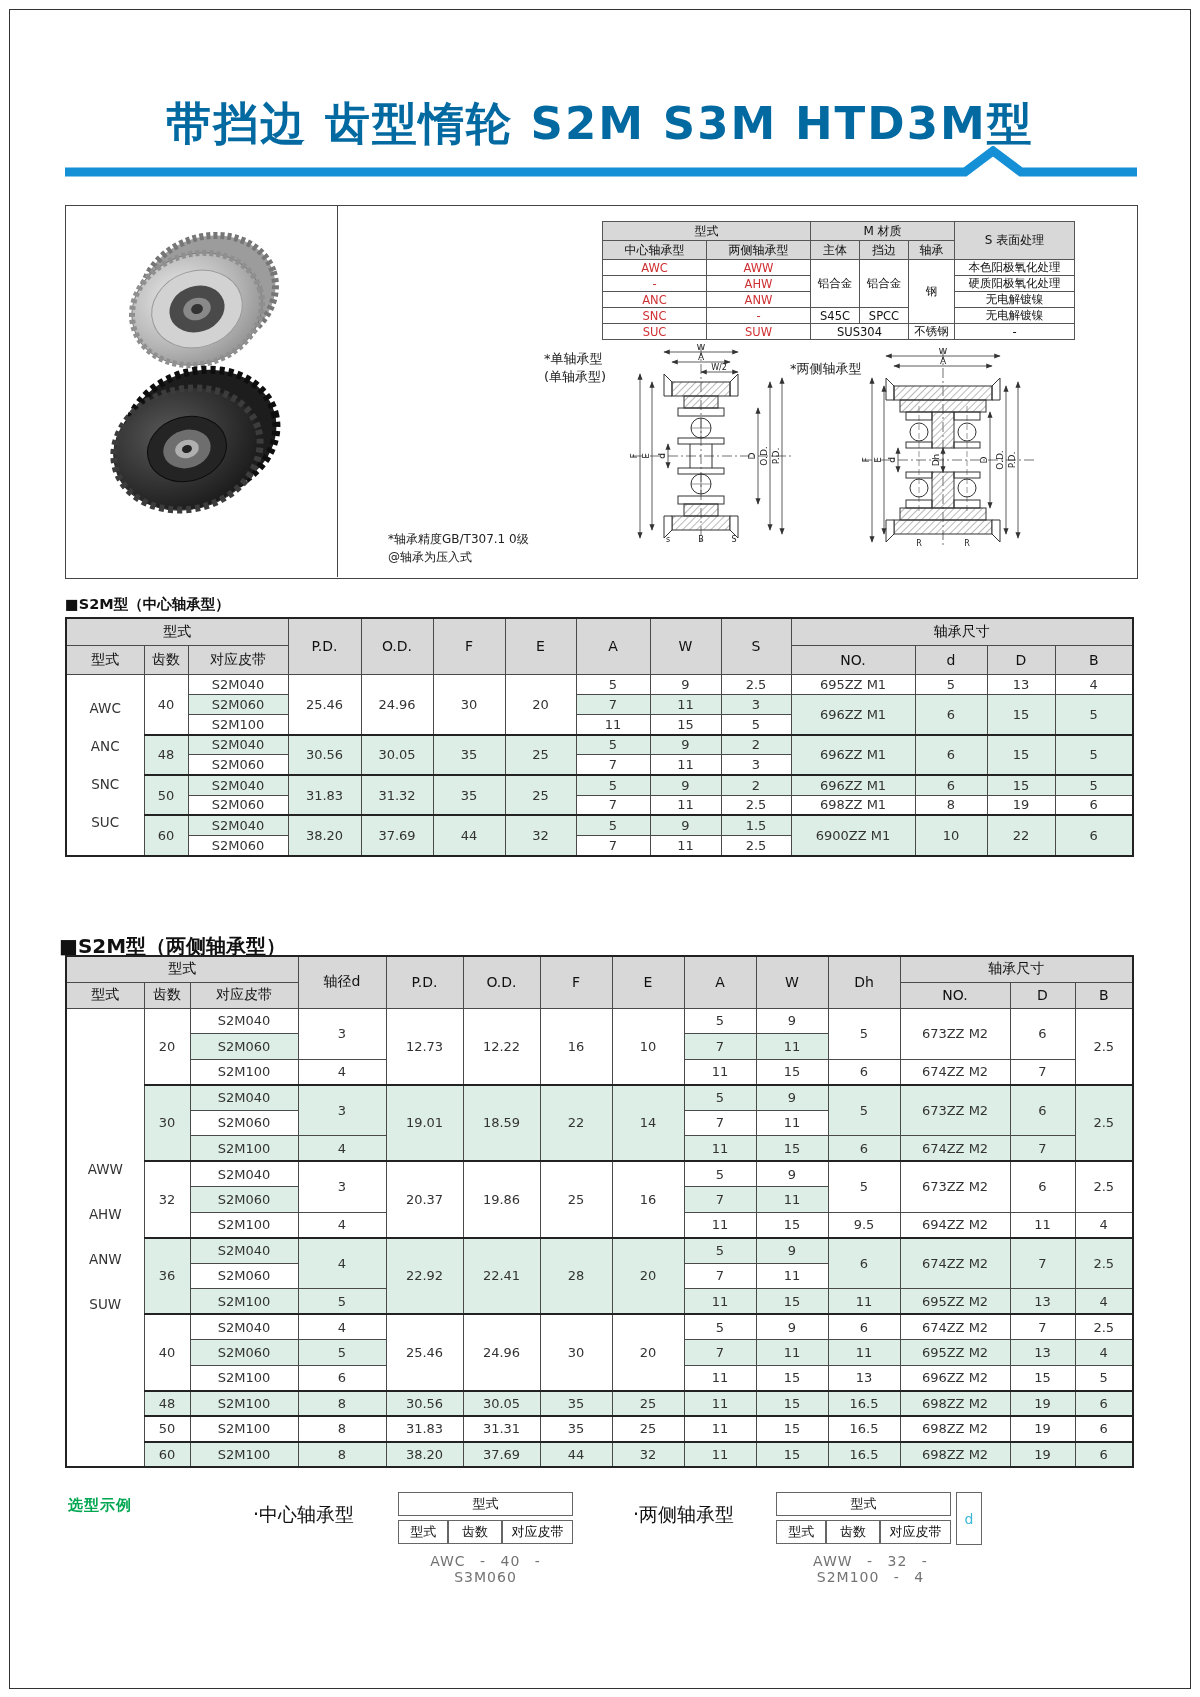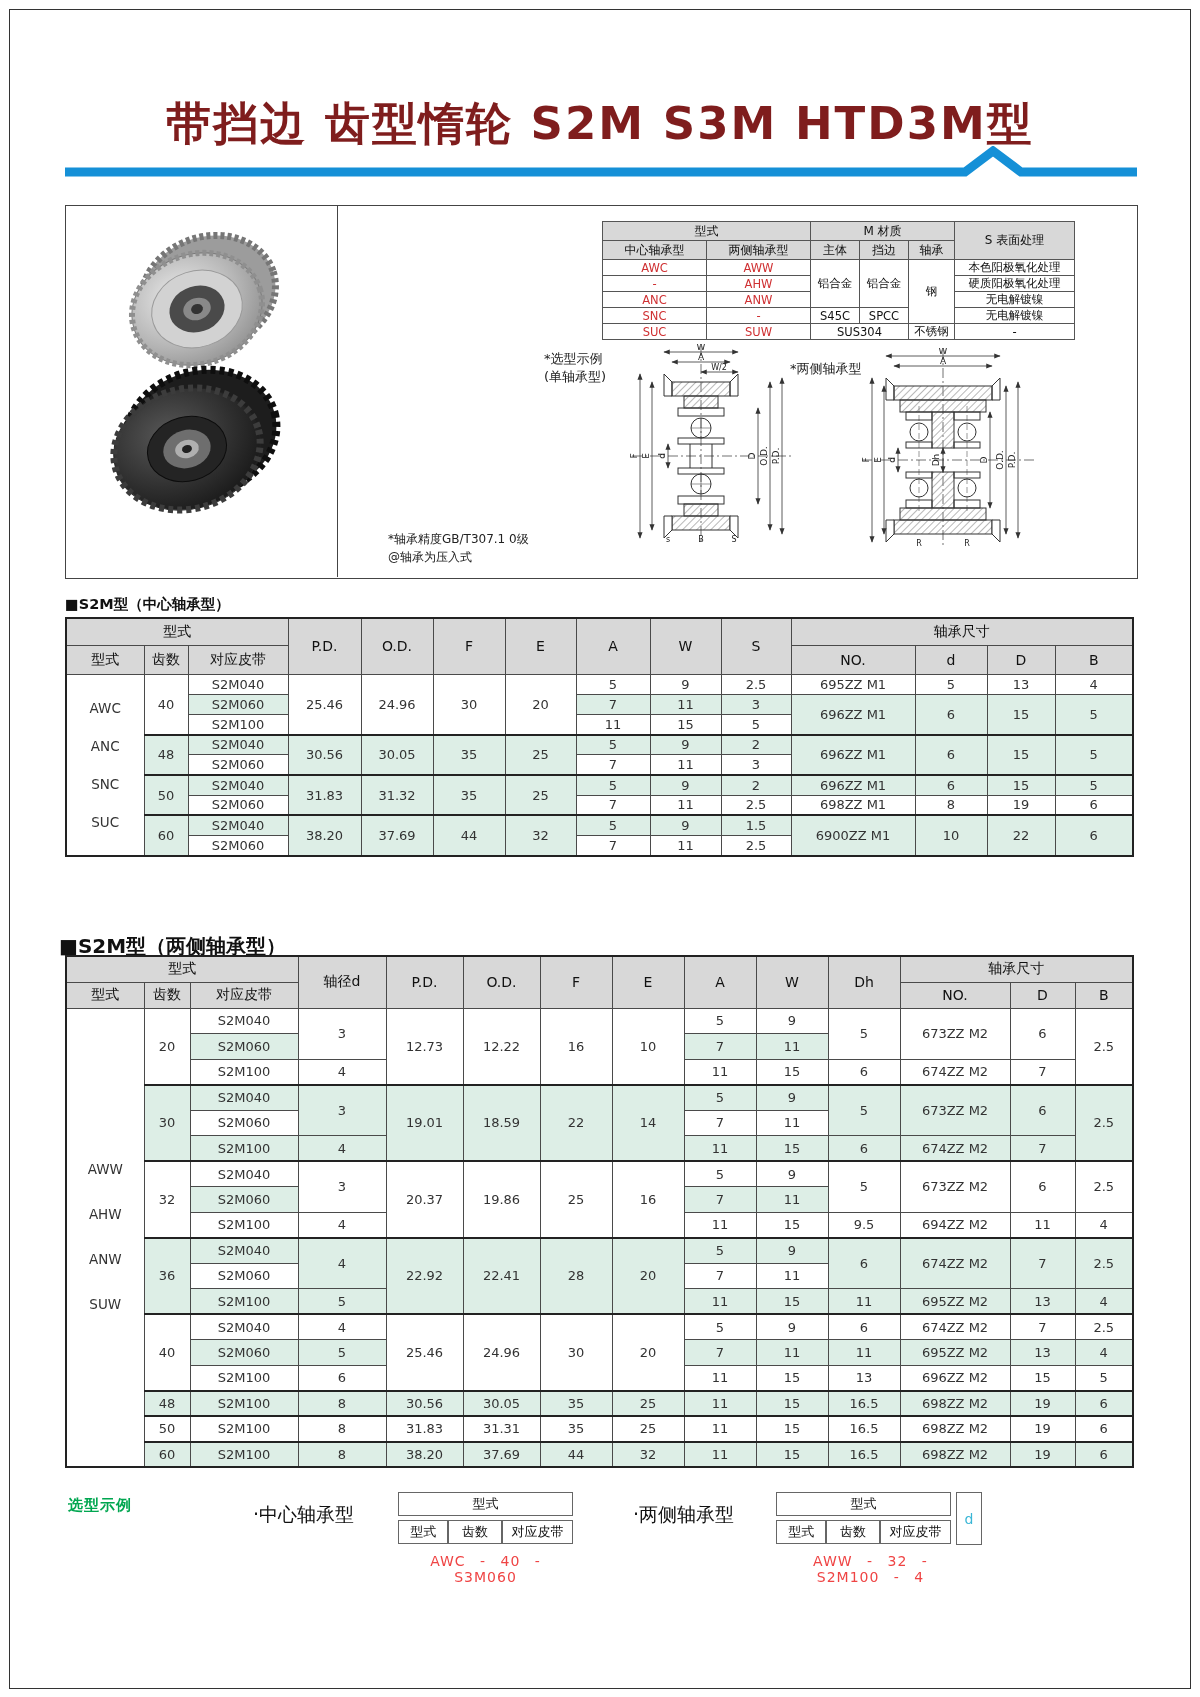--- a/index.html
+++ b/index.html
@@ -1,20 +1,20 @@
 <!DOCTYPE html>
 <html><head>
 <meta charset="utf-8">
 <style>
   html,body{margin:0;padding:0;background:#f0f0f0;}
   .page{position:relative;width:1200px;height:1697px;background:#fff;margin:0 auto;
         font-family:"DejaVu Sans","Liberation Sans",sans-serif;color:#111;overflow:hidden;}
   .abs{position:absolute;}
   .page-frame{left:9px;top:9px;width:1180px;height:1678px;border:1px solid #333;}
-  .title{left:0;top:94px;width:1200px;text-align:center;font-size:45px;font-weight:700;letter-spacing:2px;color:#7f1d1d;}
+  .title{left:0;top:94px;width:1200px;text-align:center;font-size:45px;font-weight:700;letter-spacing:2px;color:#0369a1;}
   .figure-box{left:65px;top:205px;width:1071px;height:372px;border:1px solid #444;}
   .fig-divider{left:337px;top:205px;width:1px;height:372px;background:#444;}
   .cap{font-size:13px;color:#222;line-height:18px;}
   .note{font-size:12px;color:#222;line-height:18px;margin-left:43px;}
   
   table{border-collapse:collapse;table-layout:fixed;}
   .spec{font-size:11.5px;border:1.5px solid #333;}
   .spec th,.spec td{border:1px solid #555;text-align:center;padding:0;font-weight:normal;overflow:hidden;}
   .spec th{background:#d8d8d8;font-size:12px;}
   .spec thead tr{height:19px;}
@@ -37,21 +37,21 @@
   .gs td{border-top:2px solid #222;}
   
   .dwg text{font-family:"DejaVu Sans",sans-serif;}
   
   .f-label{font-size:15px;font-weight:bold;color:#00a650;letter-spacing:1px;}
   .f-type{font-size:19px;color:#111;}
   .fbox{text-align:center;}
   .fbox-top{border:1px solid #666;height:22px;line-height:22px;font-size:13px;margin-bottom:4px;}
   .fbox-row{display:flex;justify-content:space-between;}
   .fbox-cell{border:1px solid #666;height:22px;line-height:22px;font-size:13px;}
-  .fcode{margin-top:9px;color:#ef4444;font-size:14px;word-spacing:9px;letter-spacing:1px;}
+  .fcode{margin-top:9px;color:#737373;font-size:14px;word-spacing:9px;letter-spacing:1px;}
   .dbox{width:24px;height:51px;border:1px solid #666;color:#3ab6d6;display:flex;align-items:center;justify-content:center;font-size:14px;}
 </style>
 </head>
 <body>
 
 <div class="page">
 
   <div class="abs page-frame"></div>
 
   <div class="abs title">带挡边 齿型惰轮 S2M S3M HTD3M型</div>
@@ -153,21 +153,21 @@
             <td class="red">SUW</td>
             <td colspan="2">SUS304</td>
             <td>不锈钢</td>
             <td>-</td>
           </tr>
         </tbody>
       </table>
   </div>
 
   <div class="abs cap" style="left:544px;top:350px">
-    <span>*选型示例</span><br>
+    <span>*单轴承型</span><br>
     <span>(单轴承型)</span>
   </div>
   <div class="abs cap" style="left:790px;top:360px">
     <span>*两侧轴承型</span>
   </div>
 
   <svg class="abs dwg" style="left:606px;top:344px" width="190" height="200" viewBox="0 0 190 200">
     <defs>
       <pattern id="hat" patternUnits="userSpaceOnUse" width="5" height="5" patternTransform="rotate(45)">
         <line x1="0" y1="0" x2="0" y2="5" stroke="#888" stroke-width="1.2"></line>

